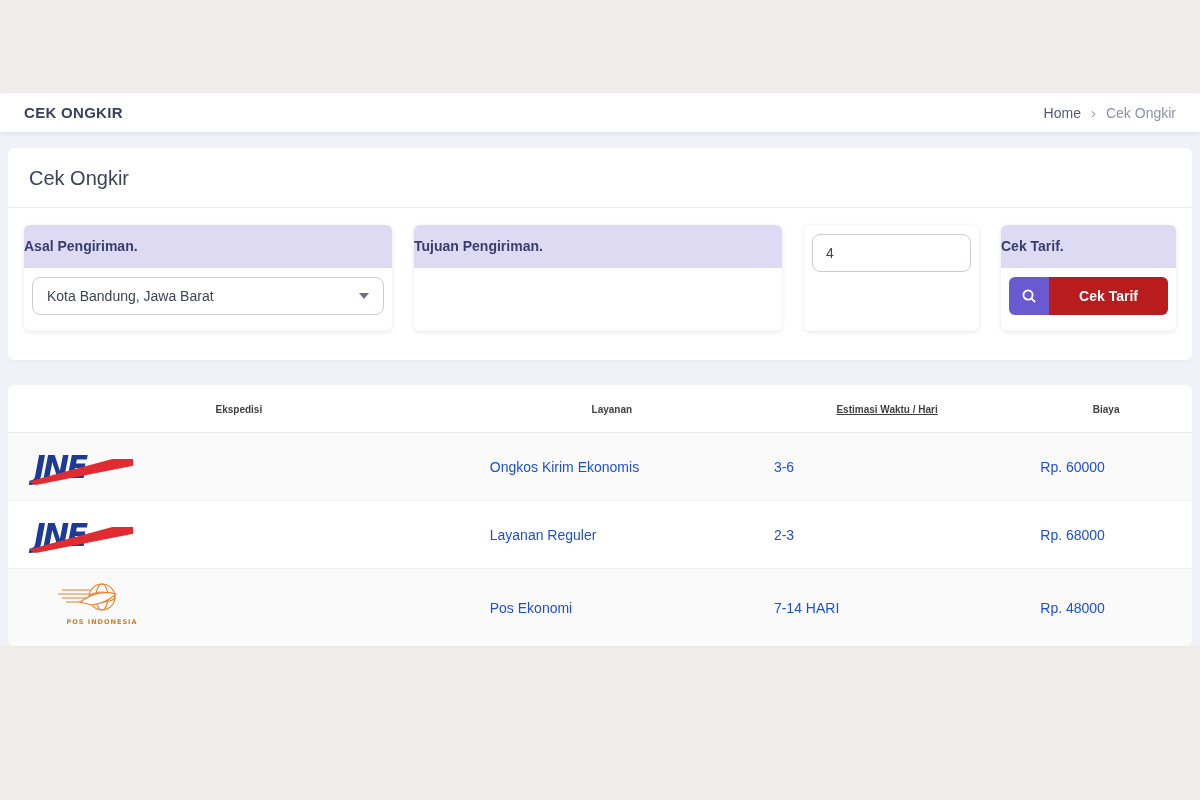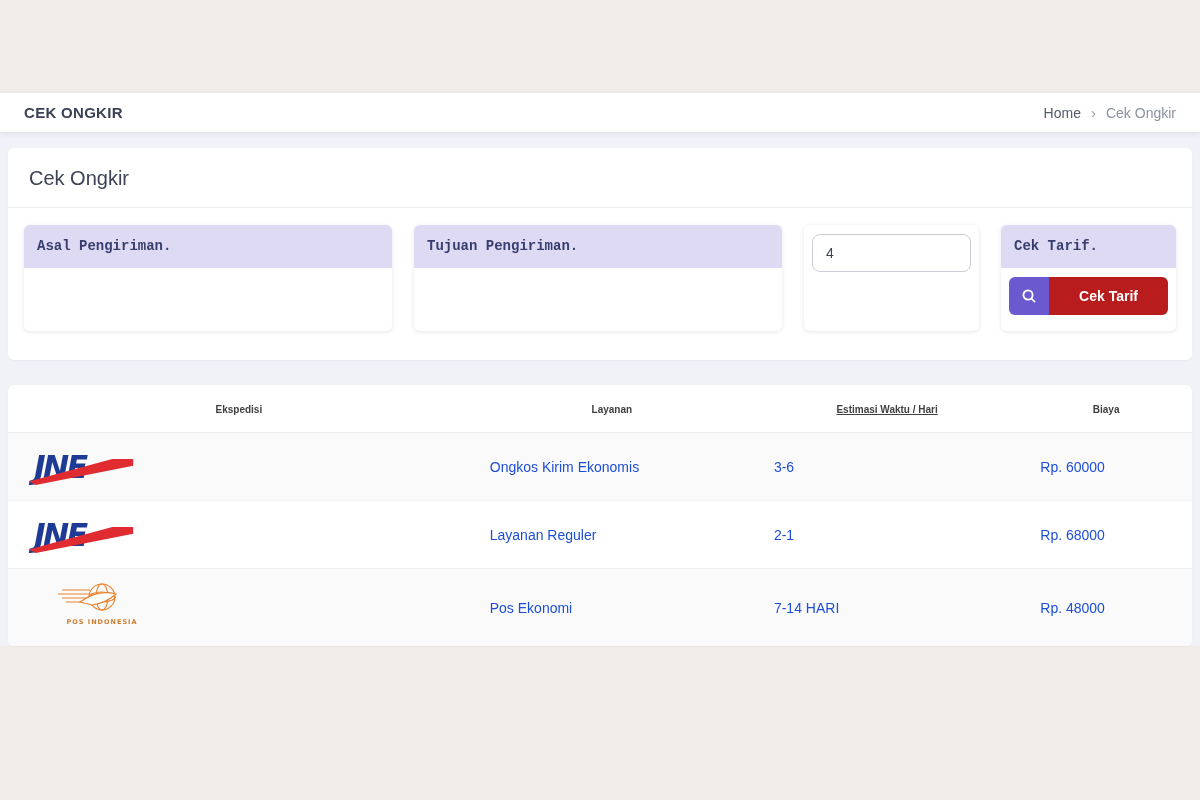--- a/index.html
+++ b/index.html
@@ -41,23 +41,22 @@
   .form-row { display:flex; gap:22px; }
   .form-group {
     background:#ffffff; border-radius:6px;
     box-shadow:0 1px 4px rgba(40,40,90,0.12);
   }
   .fg-wide { flex:0 0 368px; }
   .fg-narrow { flex:1 1 0; }
   .fg-label {
     background:#dedaf4; color:#373e6e;
     font-size:14px; font-weight:700;
-    padding:12px 13px; border-radius:6px 6px 0 0;
+    padding:12px 0; border-radius:6px 6px 0 0;
     line-height:19px;
-    font-family:Liberation Mono, monospace;
   }
   .fg-input-area { padding:9px 8px 16px 8px; }
 
   .select {
     height:38px; width:100%;
     border:1px solid #caccda; border-radius:8px;
     display:flex; align-items:center; justify-content:space-between;
     padding:0 14px; font-size:14px; color:#3f4453;
     background:#fff; cursor:pointer;
   }
@@ -123,20 +122,26 @@
 
 <div class="content">
 
   <div class="card card-1">
     <div class="card-header">Cek Ongkir</div>
     <div class="card-1-body">
       <div class="form-row">
 
         <div class="form-group fg-wide">
           <div class="fg-label">Asal Pengiriman.</div>
+          <div class="fg-input-area">
+            <div class="select">
+              <span>Kota Bandung, Jawa Barat</span>
+              <span class="caret"></span>
+            </div>
+          </div>
         </div>
 
         <div class="form-group fg-wide">
           <div class="fg-label">Tujuan Pengiriman.</div>
         </div>
 
         <div class="form-group fg-narrow">
           <div class="fg-input-area">
             <input class="text-input" type="text" value="4" style="">
           </div>
@@ -184,21 +189,21 @@
           <td>Rp. 60000</td>
         </tr>
         <tr>
           <td>
             <svg width="106" height="40" viewBox="0 0 120 46">
               <text x="6" y="38" font-family="DejaVu Sans, sans-serif" font-size="36" font-weight="bold" font-style="italic" fill="#1d3a94" letter-spacing="-3">JNE</text>
               <polygon points="0,42 96,16 120,16 120,24 8,46" fill="#e02b31"></polygon>
             </svg>
           </td>
           <td>Layanan Reguler</td>
-          <td>2-1</td>
+          <td>2-3</td>
           <td>Rp. 68000</td>
         </tr>
         <tr>
           <td>
             <svg width="96" height="50" viewBox="0 0 96 50" style="margin-left:22px">
               <g stroke="#e8822d" stroke-width="1.1" fill="none">
                 <circle cx="52" cy="16" r="13"></circle>
                 <ellipse cx="52" cy="16" rx="13" ry="5"></ellipse>
                 <ellipse cx="52" cy="16" rx="6" ry="13"></ellipse>
                 <line x1="12" y1="9" x2="40" y2="9"></line>

